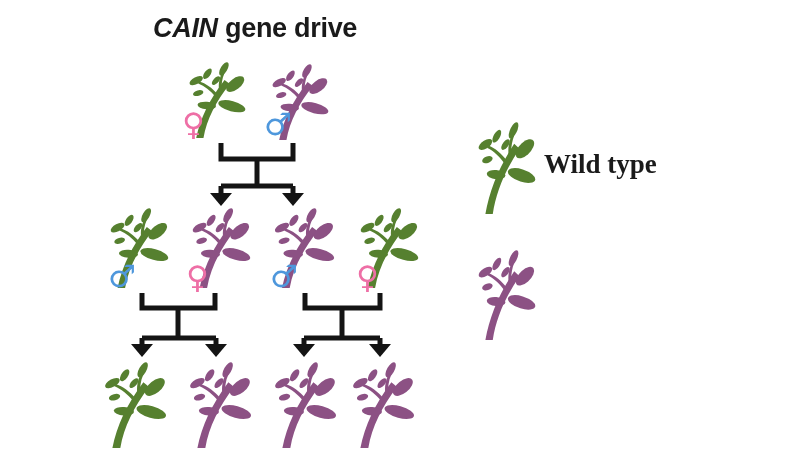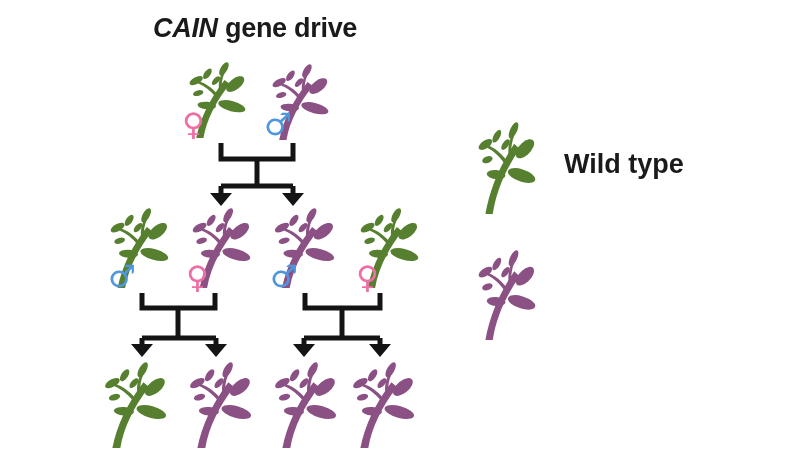--- a/index.html
+++ b/index.html
@@ -141,21 +141,21 @@
     <svg width="72" height="86" viewBox="0 0 100 110" preserveAspectRatio="none">
         <use href="#plantShape"></use>
       </svg>
   </div>
 
   <div class="plant-unit" style="left: 472px; top: 122px; color: rgb(86, 128, 47);">
     <svg width="67" height="92" viewBox="0 0 100 110" preserveAspectRatio="none">
         <use href="#plantShape"></use>
       </svg>
   </div>
-  <div class="legend-label" style="left:564px;top:149px;">Wild type</div>
+  <div class="legend-label" style="left:544px;top:149px;font-family:Liberation Serif, serif;">Wild type</div>
 
   <div class="plant-unit" style="left: 472px; top: 250px; color: rgb(140, 81, 132);">
     <svg width="67" height="90" viewBox="0 0 100 110" preserveAspectRatio="none">
         <use href="#plantShape"></use>
       </svg>
   </div>
 
 </div>
 
 </body></html>

